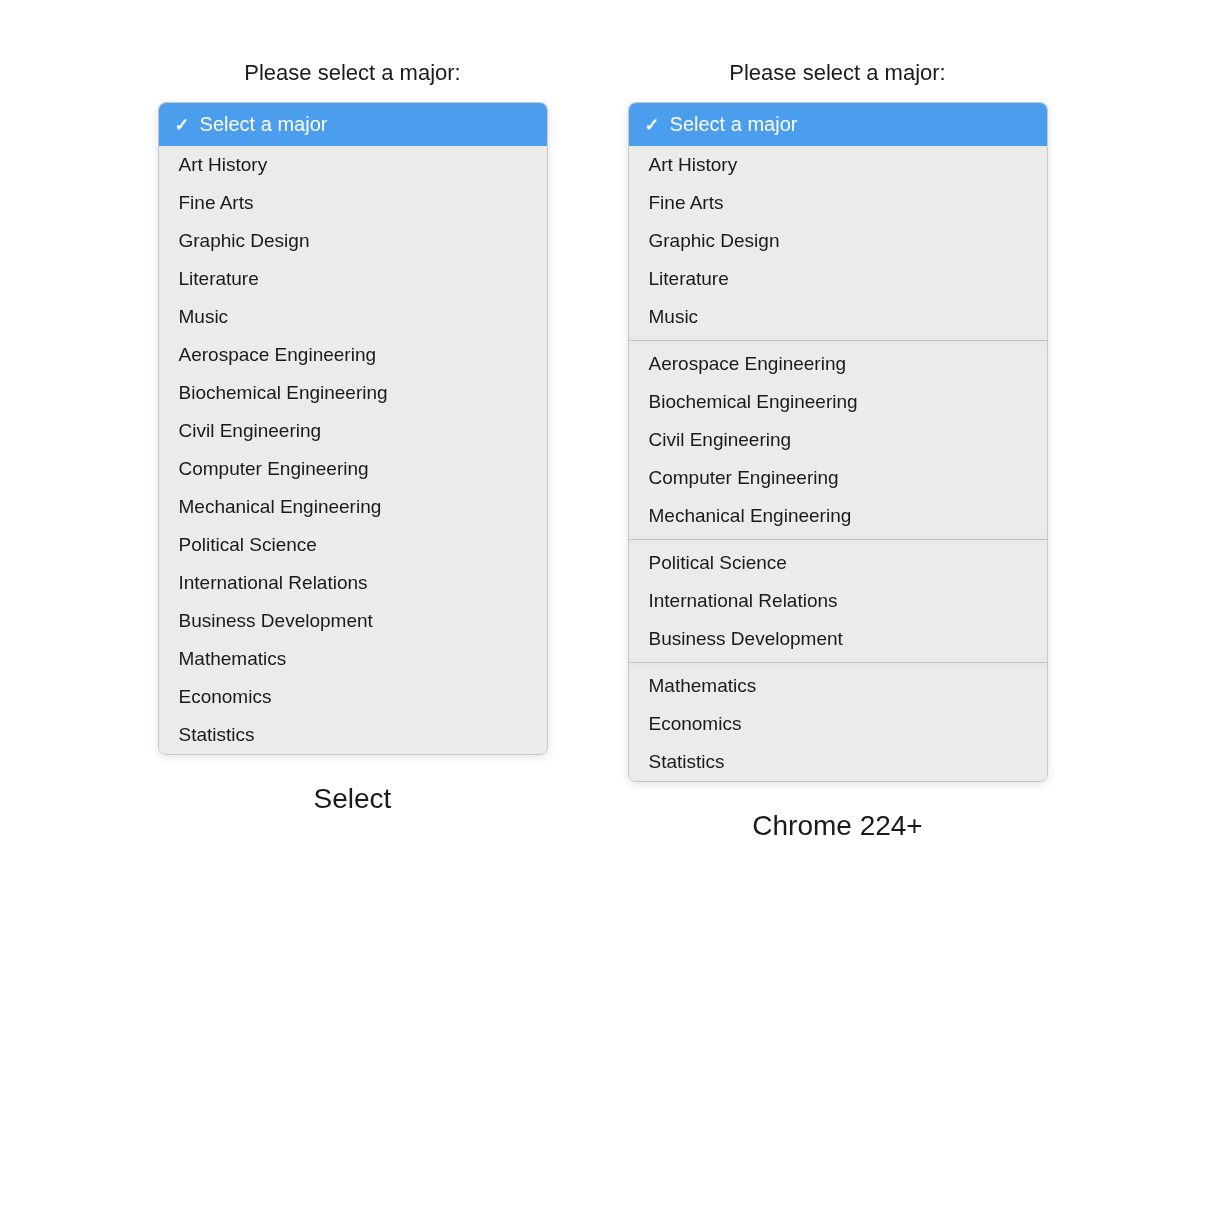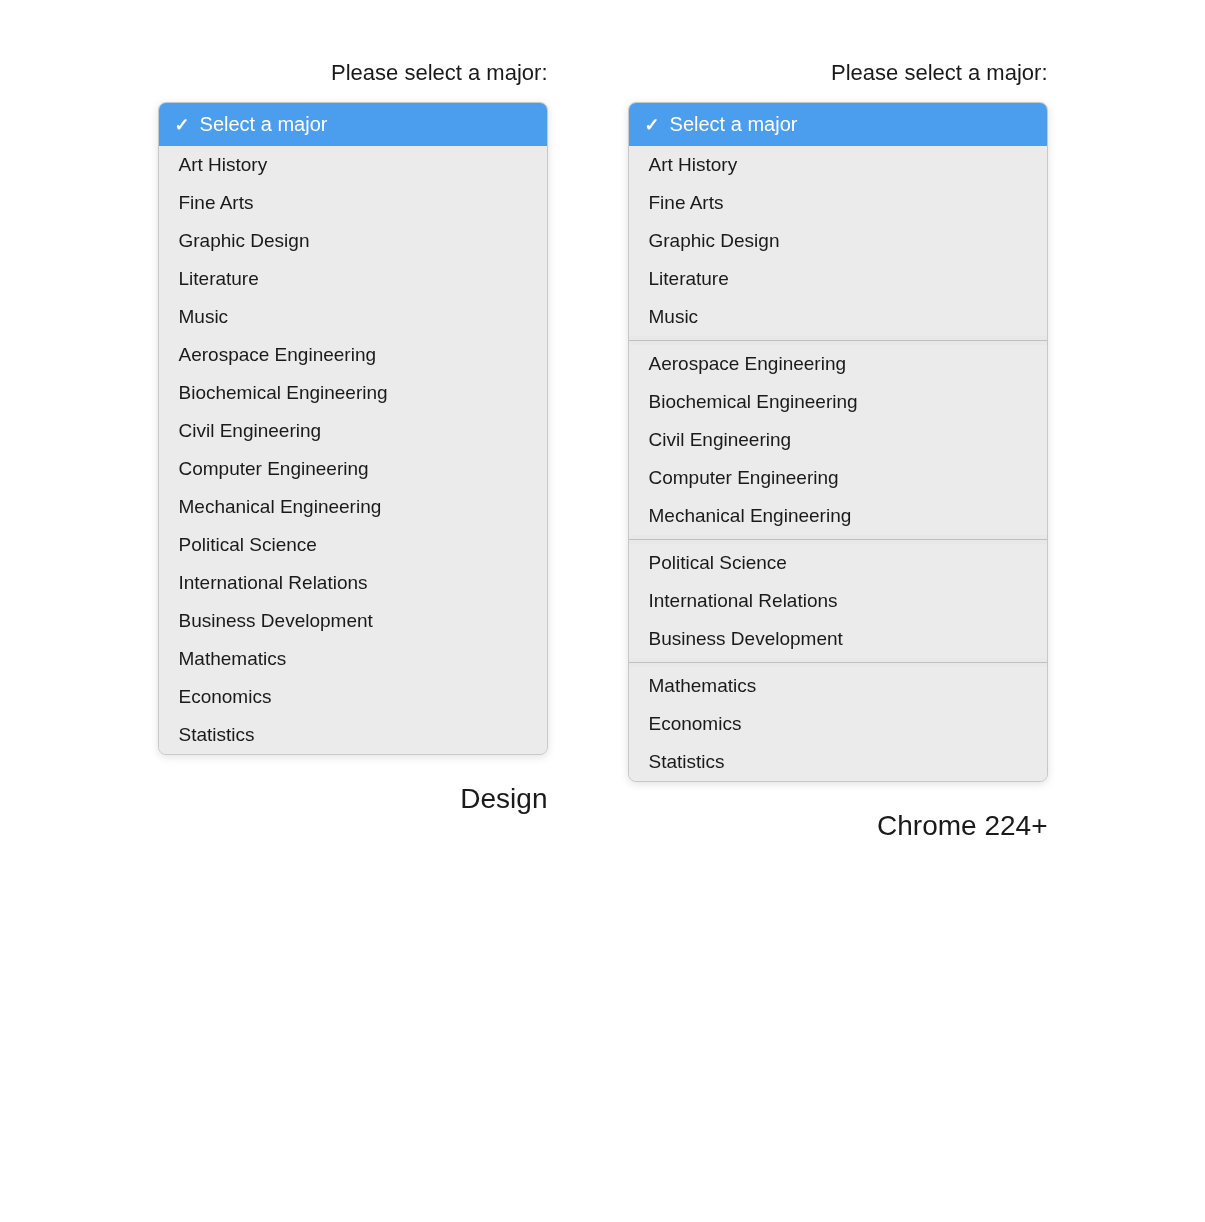--- a/index.html
+++ b/index.html
@@ -20,21 +20,21 @@
       align-items: flex-start;
       justify-content: center;
       width: 1205px;
       max-width: 100%;
       padding-top: 20px;
     }
 
     .column {
       display: flex;
       flex-direction: column;
-      align-items: flex-end;
+      align-items: center;
       gap: 12px;
     }
 
     .column-label {
       font-size: 28px;
       font-weight: 400;
       color: #1a1a1a;
       text-align: center;
       margin-top: 16px;
     }
@@ -148,21 +148,21 @@
         <div class="option">Computer Engineering</div>
         <div class="option">Mechanical Engineering</div>
         <div class="option">Political Science</div>
         <div class="option">International Relations</div>
         <div class="option">Business Development</div>
         <div class="option">Mathematics</div>
         <div class="option">Economics</div>
         <div class="option">Statistics</div>
       </div>
 
-    <div class="column-label">Design</div>
+    <div class="column-label">Select</div>
   </div>
 
   <div class="column">
     <div class="select-label">Please select a major:</div>
 
     <div class="dropdown-after">
       <div class="selected-item">
         <span class="checkmark">✓</span>
         <span>Select a major</span>
       </div>

